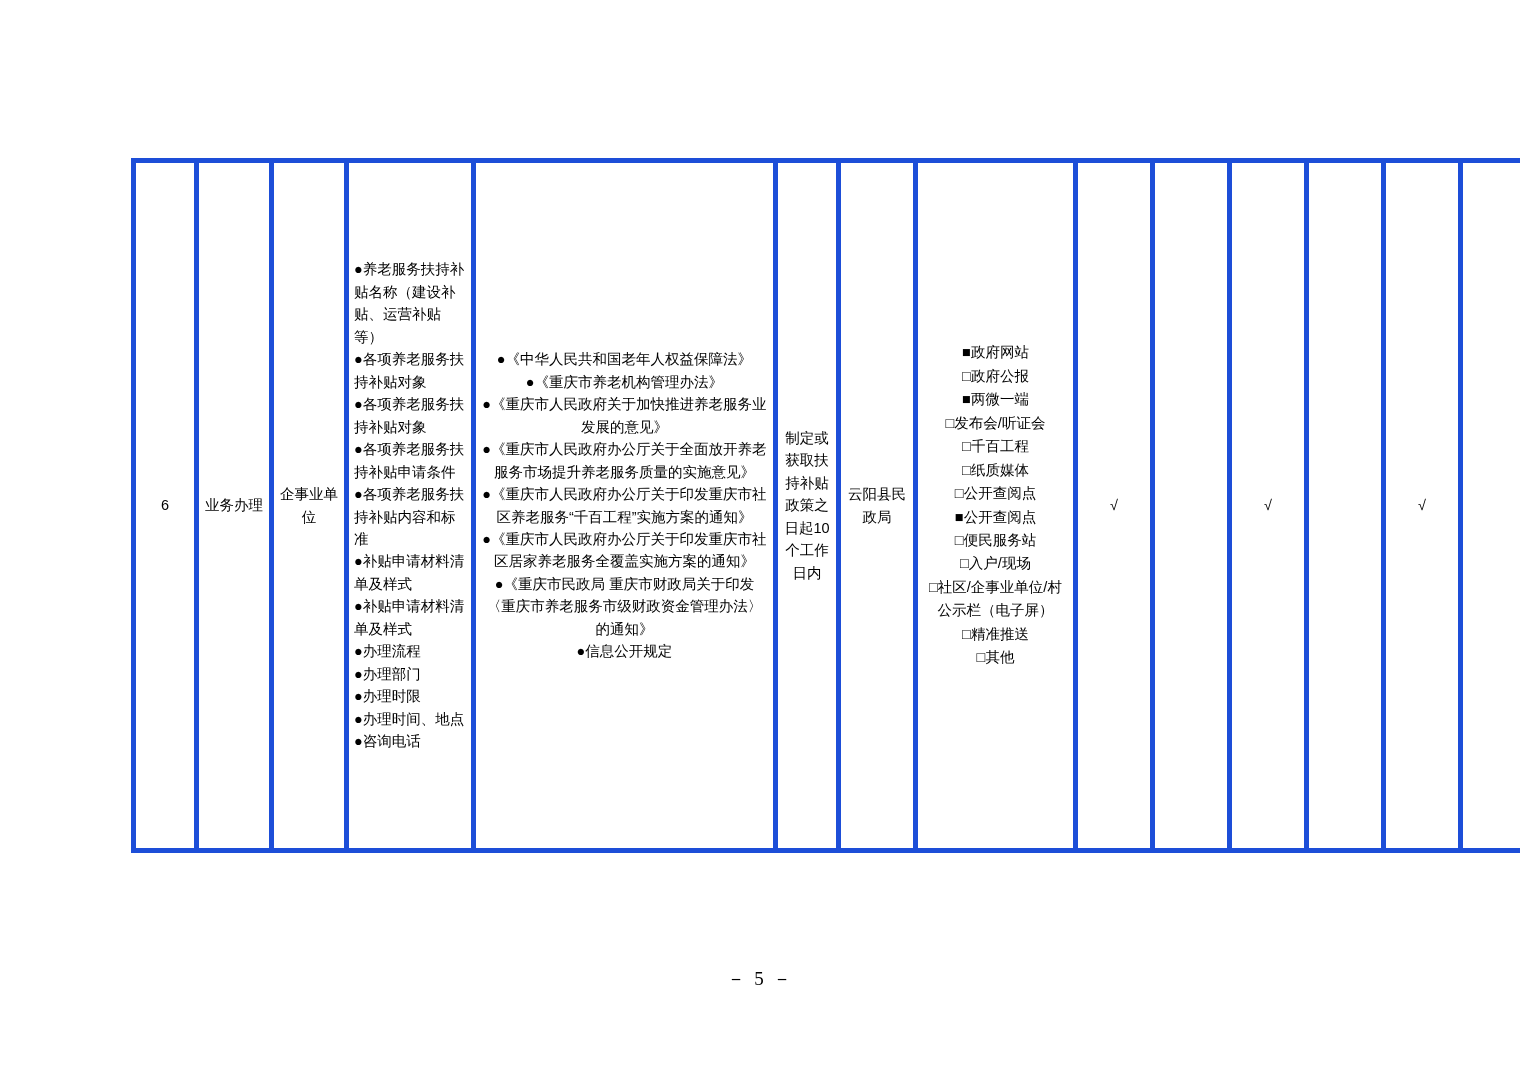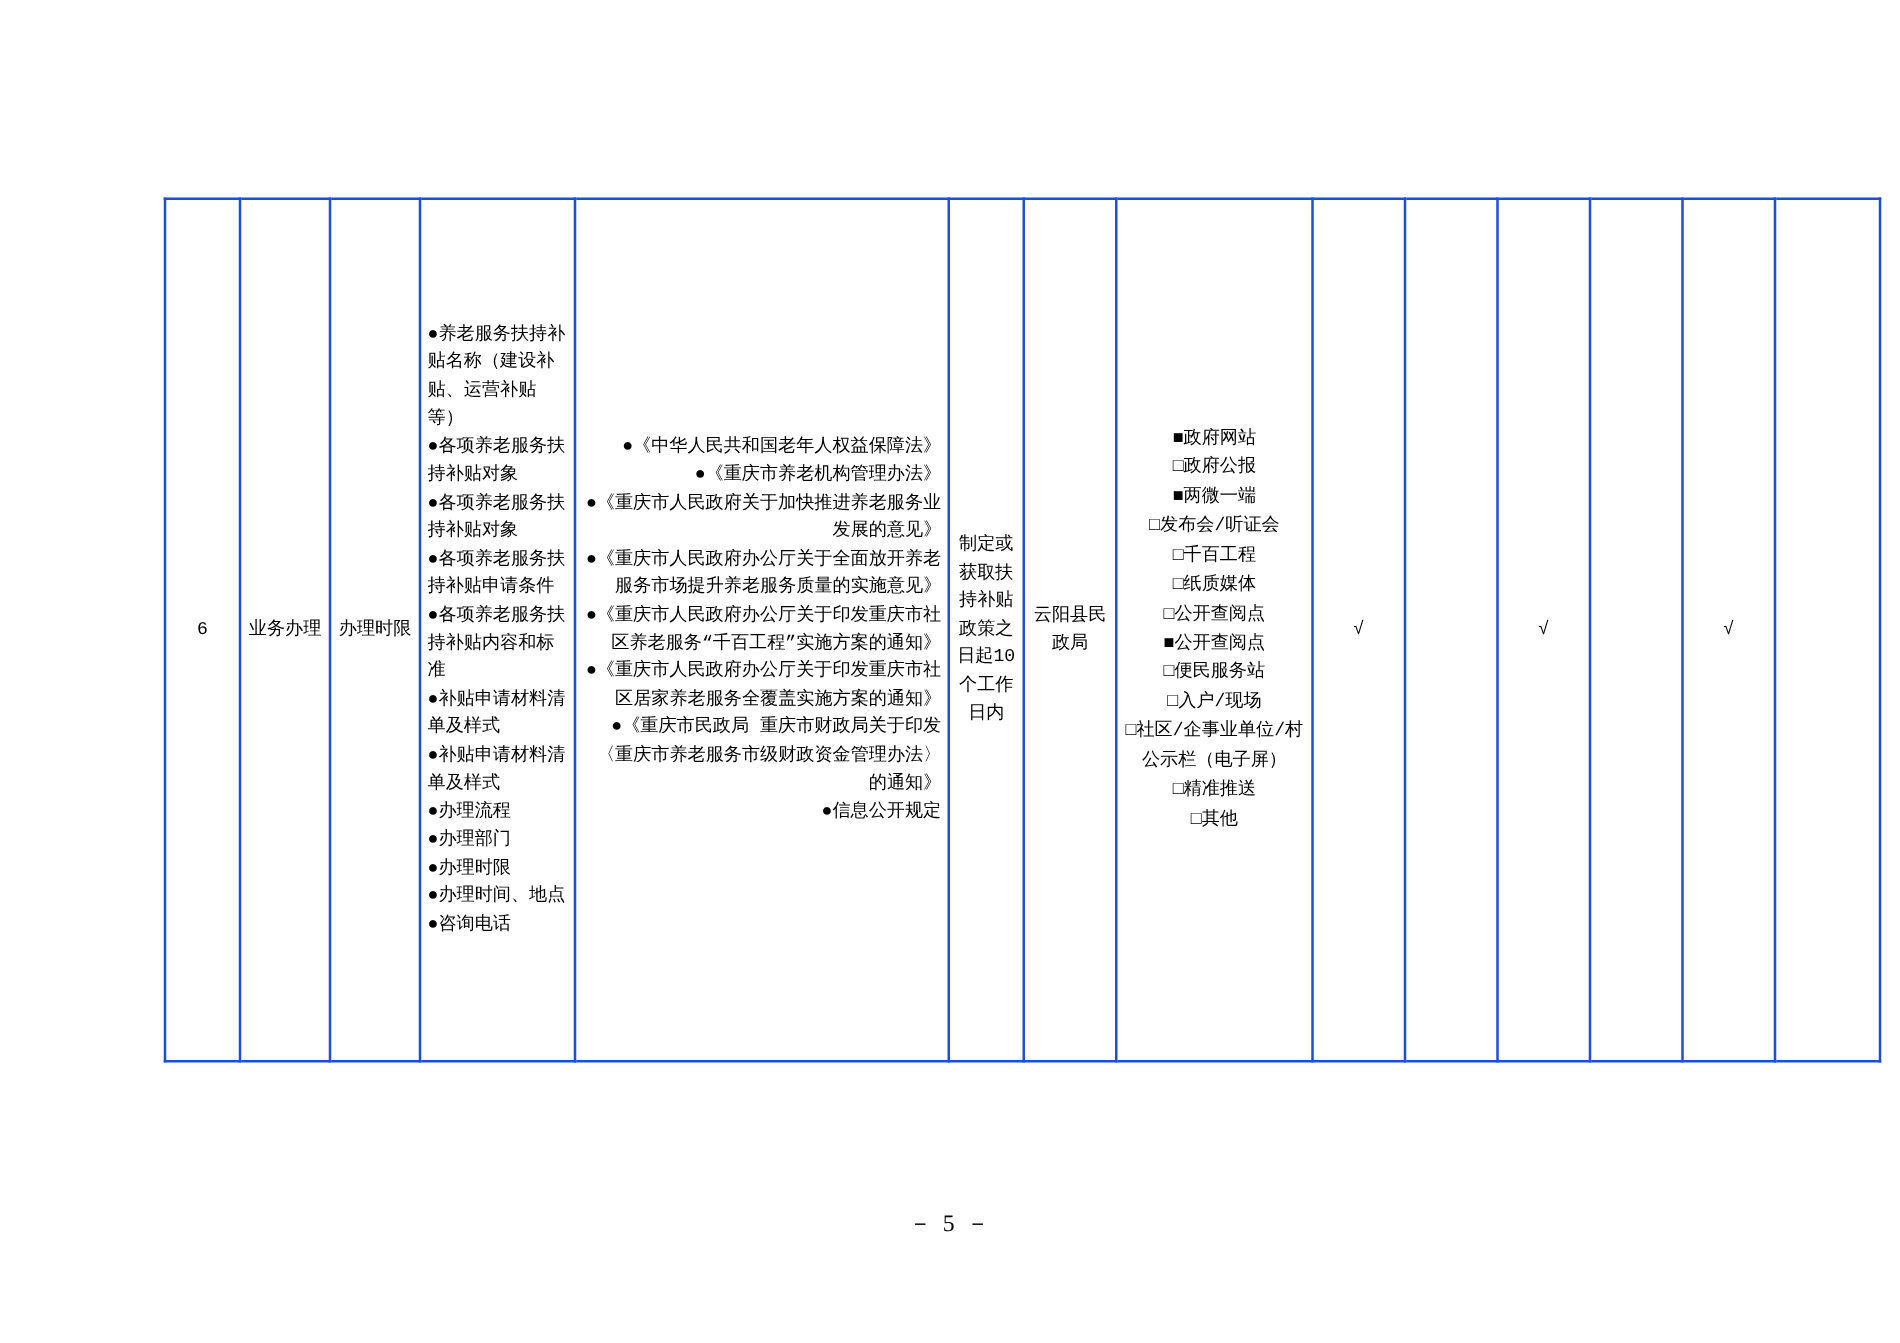--- a/index.html
+++ b/index.html
@@ -23,26 +23,26 @@
   }
   table.doc-table {
     position: absolute;
     left: 131px;
     top: 158px;
     width: 1262px;
     border-collapse: collapse;
     table-layout: fixed;
   }
   table.doc-table td {
-    border: 2px solid #1d4ed8;
+    border: 5px solid #1d4ed8;
     vertical-align: middle;
     padding: 4px 5px;
     font-size: 14.5px;
     line-height: 1.55;
-    font-family: Liberation Mono, monospace;
+    font-family: Liberation Sans, sans-serif;
   }
   td.c-index {
     width: 48px;
     text-align: center;
   }
   td.c-cat {
     width: 60px;
     text-align: center;
   }
   td.c-sub {
@@ -50,21 +50,21 @@
     text-align: center;
   }
   td.c-content {
     width: 112px;
     vertical-align: top;
     text-align: left;
   }
   td.c-basis {
     width: 287px;
     vertical-align: top;
-    text-align: right;
+    text-align: center;
   }
   td.c-time {
     width: 48px;
     text-align: center;
     vertical-align: top;
     padding-top: 218px;
   }
   td.c-dept {
     width: 62px;
     text-align: center;
@@ -122,21 +122,21 @@
   <table class="doc-table">
     <tbody>
       <tr class="tall-row">
         <td class="c-index">
           <span>6</span>
         </td>
         <td class="c-cat">
           <div class="cell-center-2line">业务办理</div>
         </td>
         <td class="c-sub">
-          <div class="cell-center-2line">办理时限</div>
+          <div class="cell-center-2line">企事业单位</div>
         </td>
         <td class="c-content">
           <div class="bullets" id="content-list">
               <p>●养老服务扶持补贴名称（建设补贴、运营补贴等）</p>
               <p>●各项养老服务扶持补贴对象</p>
               <p>●各项养老服务扶持补贴对象</p>
               <p>●各项养老服务扶持补贴申请条件</p>
               <p>●各项养老服务扶持补贴内容和标准</p>
               <p>●补贴申请材料清单及样式</p>
               <p>●补贴申请材料清单及样式</p>

